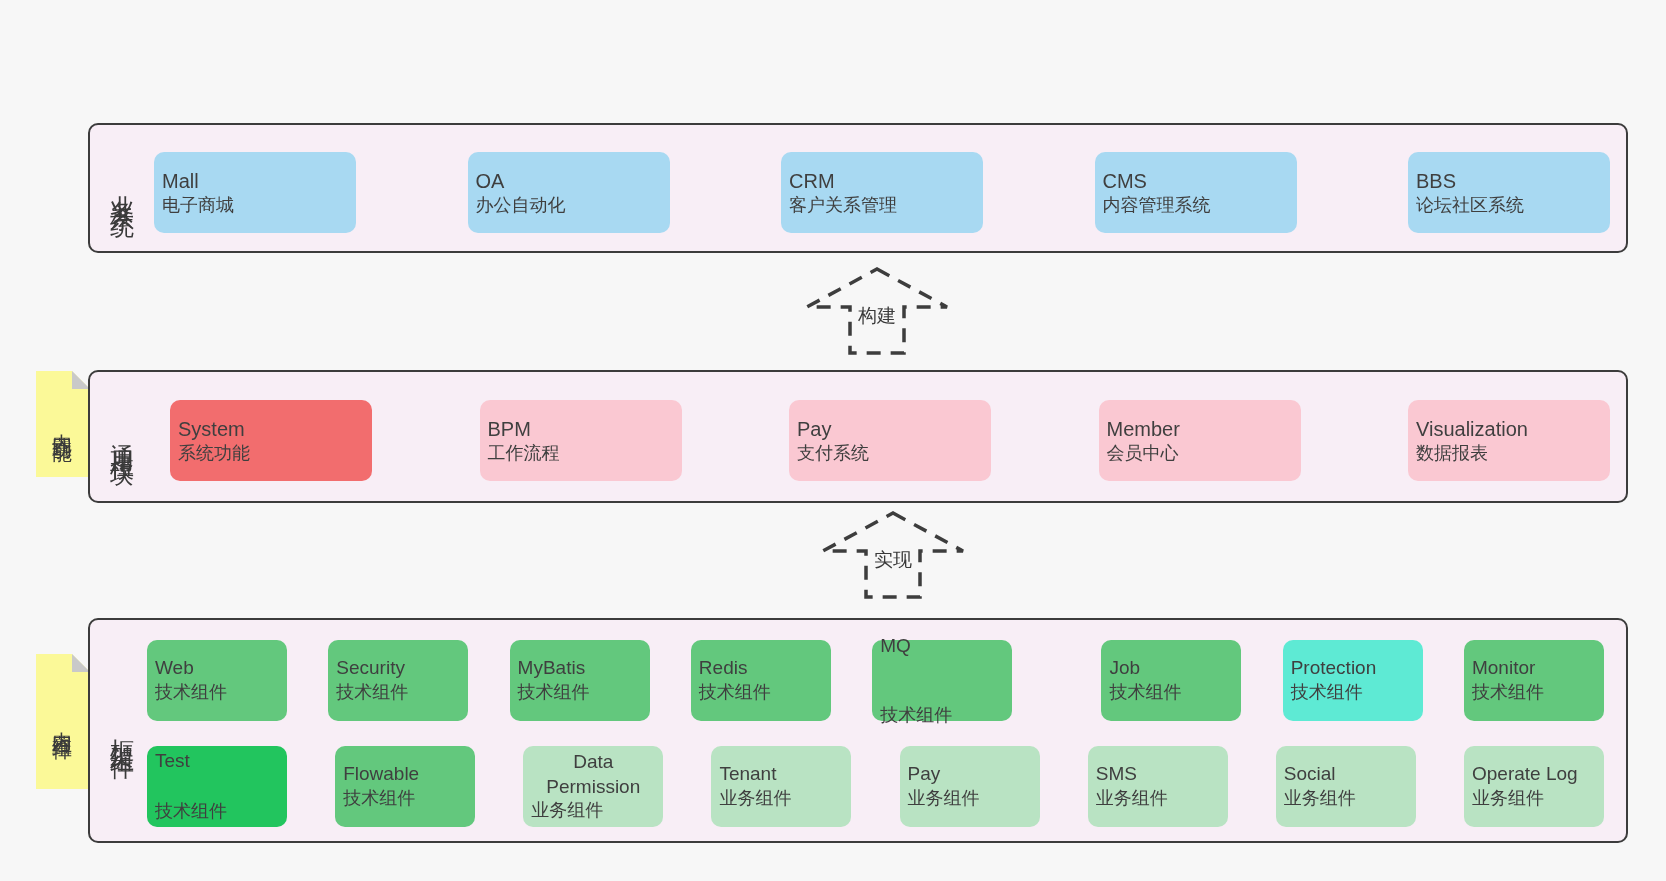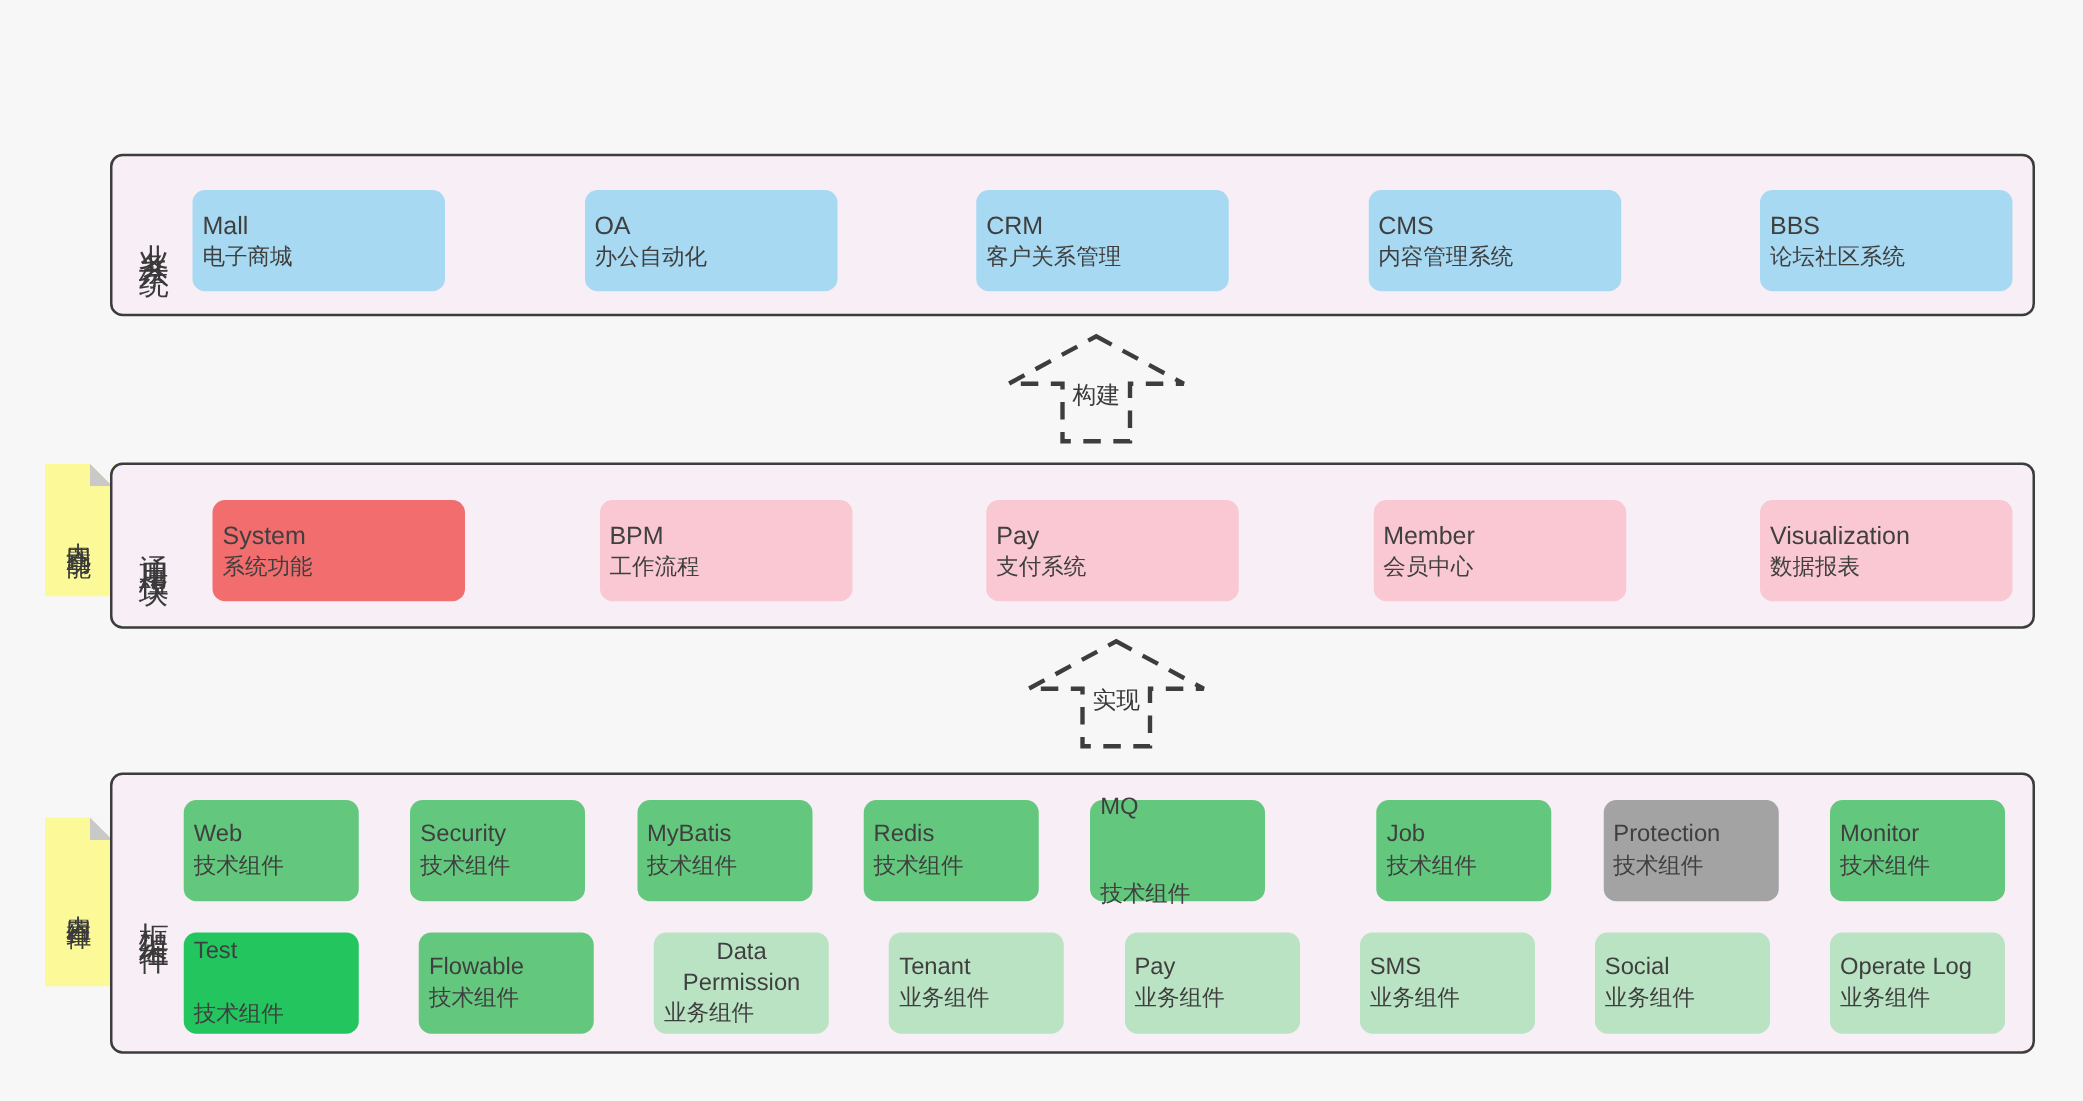--- a/index.html
+++ b/index.html
@@ -164,21 +164,21 @@
         <div class="box-desc">技术组件</div>
       </div>
       <div class="box" style="background: rgb(99, 200, 125); gap: 45px;">
         <div class="box-name">MQ</div>
         <div class="box-desc">技术组件</div>
       </div>
       <div class="box" style="background: rgb(99, 200, 125); margin-left: 48px;">
         <div class="box-name">Job</div>
         <div class="box-desc">技术组件</div>
       </div>
-      <div class="box" style="background: #a3a3a3;">
+      <div class="box" style="background: #5eead4;">
         <div class="box-name">Protection</div>
         <div class="box-desc">技术组件</div>
       </div>
       <div class="box" style="background: rgb(99, 200, 125);">
         <div class="box-name">Monitor</div>
         <div class="box-desc">技术组件</div>
       </div>
     </div>
 
     <div class="boxes-row fw r2">

